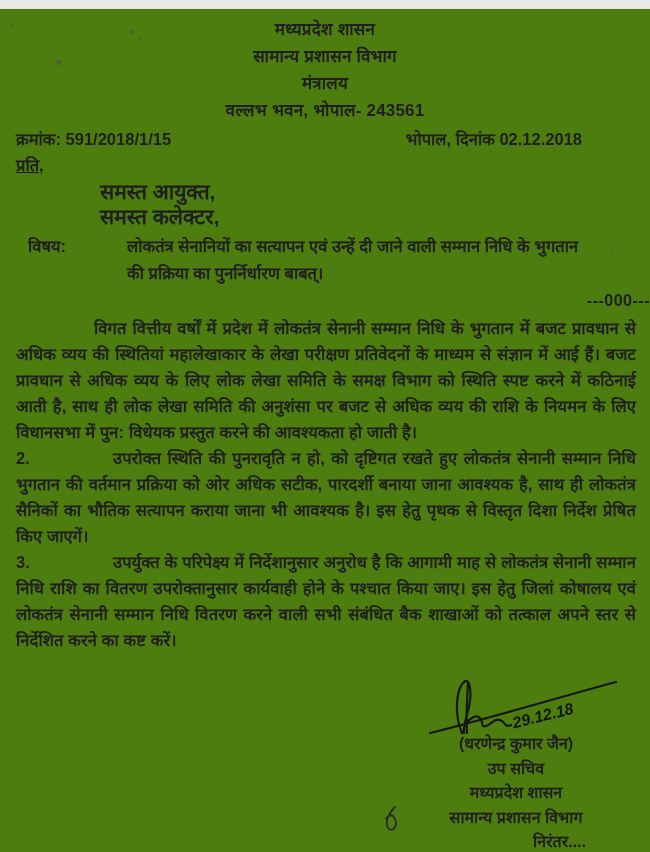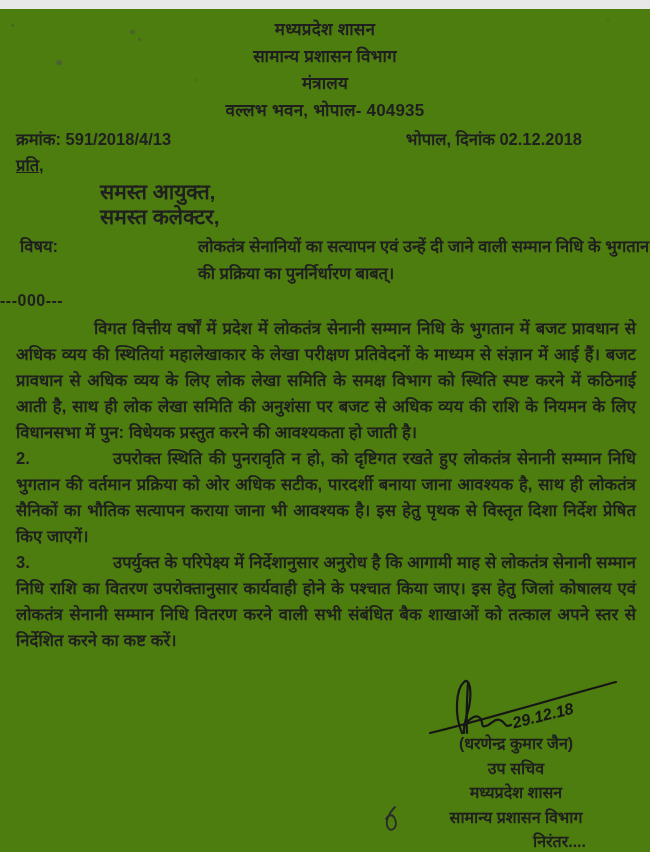--- a/index.html
+++ b/index.html
@@ -36,30 +36,29 @@
     line-height: 27px;
     text-decoration: underline;
   }
   .addr-line {
     margin-left: 100px;
     font-size: 21px;
     line-height: 25px;
   }
   .subject-row {
     display: flex;
-    padding-left: 20px;
+    padding-left: 28px;
     margin-top: 4px;
     font-size: 16.5px;
     line-height: 27px;
-    justify-content: space-between;
   }
   .subject-label { width: 99px; flex: none; }
   .subject-text { width: 452px; }
   .separator {
-    text-align: left;
+    text-align: right;
     font-size: 16px;
     line-height: 24px;
     margin-top: 2px;
     letter-spacing: 0.5px;
   }
   .para {
     padding: 0 14px 0 16px;
     font-size: 16.5px;
     line-height: 26px;
     text-align: justify;
@@ -102,25 +101,25 @@
   <div class="speck" style="left:130px;top:21px;width:5px;height:4px;"></div>
   <div class="speck" style="left:138px;top:29px;width:3px;height:3px;"></div>
   <div class="speck" style="left:196px;top:70px;width:2px;height:2px;"></div>
   <div class="speck" style="left:607px;top:9px;width:2px;height:2px;"></div>
   <div class="speck" style="left:611px;top:244px;width:2px;height:2px;"></div>
 
   <div class="header">
     <div class="header-line">मध्यप्रदेश शासन</div>
     <div class="header-line">सामान्य प्रशासन विभाग</div>
     <div class="header-line">मंत्रालय</div>
-    <div class="header-line">वल्लभ भवन, भोपाल- 404935</div>
+    <div class="header-line">वल्लभ भवन, भोपाल- 243561</div>
   </div>
 
   <div class="ref-row">
-    <span>क्रमांक: 591/2018/4/13</span>
+    <span>क्रमांक: 591/2018/1/15</span>
     <span>भोपाल, दिनांक 02.12.2018</span>
   </div>
 
   <div class="salutation">प्रति,</div>
   <div>
     <div class="addr-line">समस्त आयुक्त,</div>
     <div class="addr-line">समस्त कलेक्टर,</div>
   </div>
 
   <div class="subject-row">

